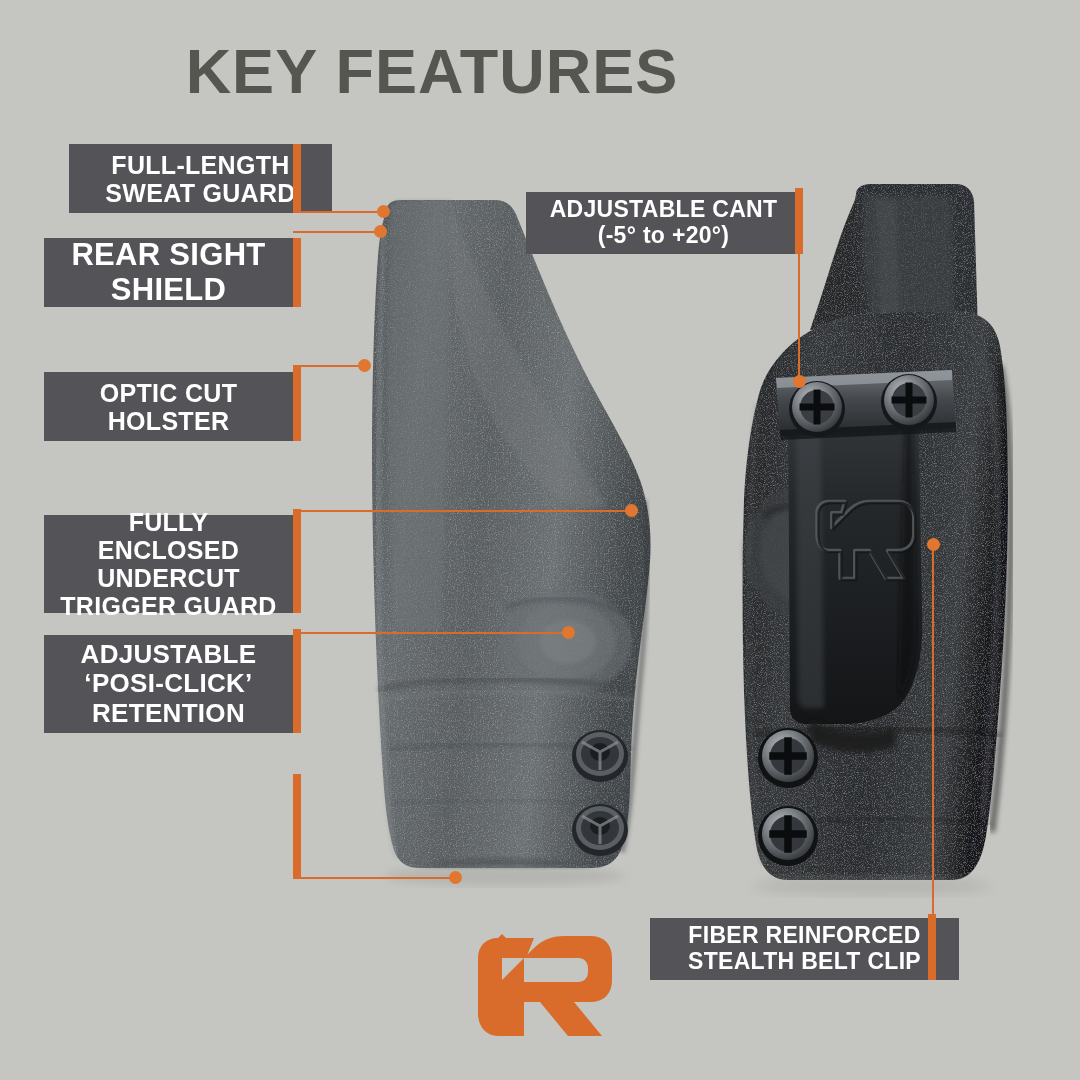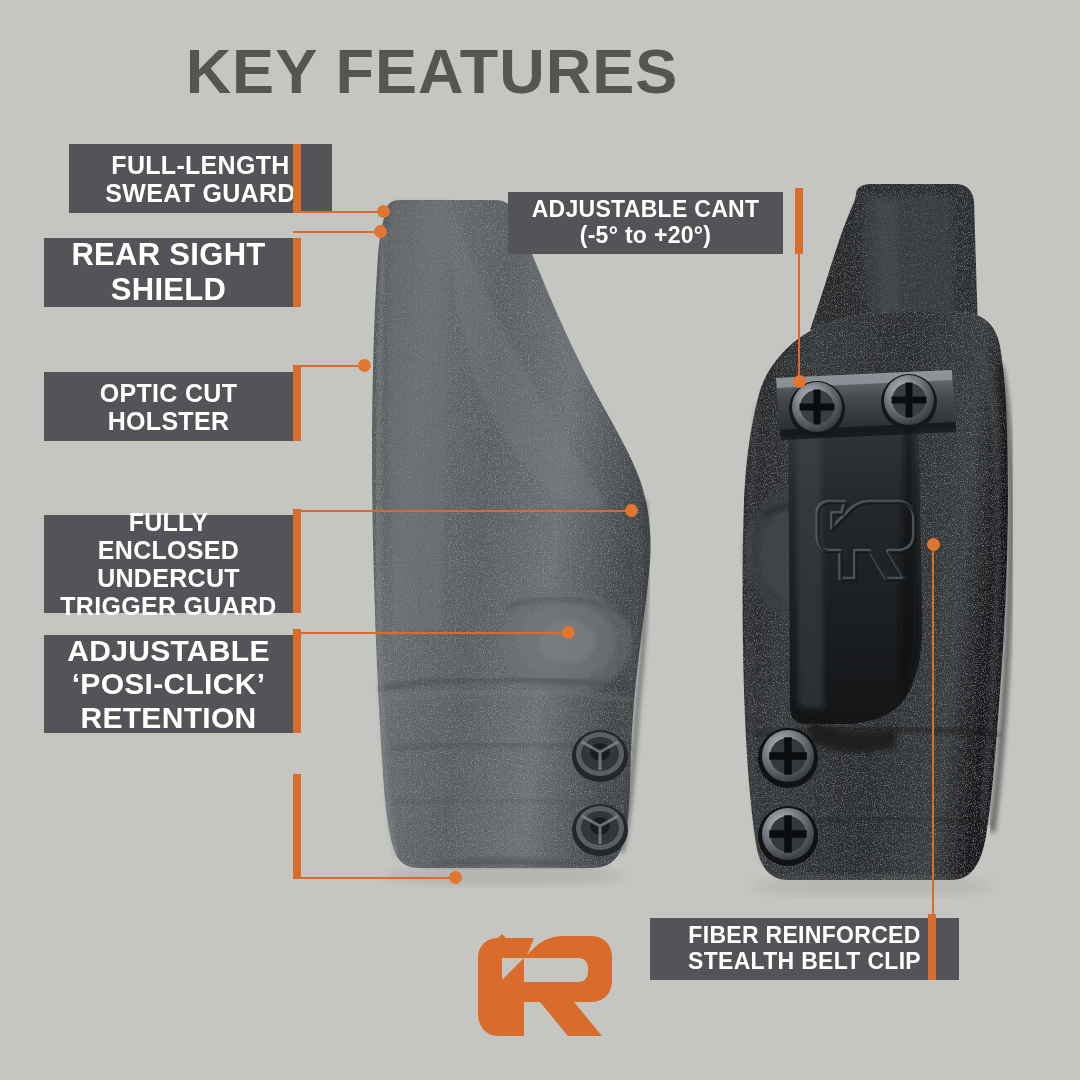--- a/index.html
+++ b/index.html
@@ -347,34 +347,34 @@
 
   <div class="label-box" style="left:44px;top:515px;width:249px;height:98px;font-size:25px;">
     <span class="txt">FULLY ENCLOSED
 UNDERCUT
 TRIGGER GUARD</span>
   </div>
   <div class="accent" style="left:293px;top:509px;width:8px;height:104px;"></div>
   <div class="lead-h" style="left:293px;top:510px;width:338px;"></div>
   <div class="dot" style="left:625px;top:504px;"></div>
 
-  <div class="label-box" style="left:44px;top:635px;width:249px;height:98px;font-size:30px;">
+  <div class="label-box" style="left:44px;top:635px;width:249px;height:98px;font-size:26px;">
     <span class="txt">ADJUSTABLE
 ‘POSI-CLICK’
 RETENTION</span>
   </div>
   <div class="accent" style="left:293px;top:629px;width:8px;height:104px;"></div>
   <div class="lead-h" style="left:293px;top:632px;width:275px;"></div>
   <div class="dot" style="left:562px;top:626px;"></div>
 
   <div class="accent" style="left:293px;top:774px;width:8px;height:104px;"></div>
   <div class="lead-h" style="left:293px;top:877px;width:164px;"></div>
   <div class="dot" style="left:449px;top:871px;"></div>
 
-  <div class="label-box" style="left:508px;top:192px;width:275px;height:62px;font-size:23px;">
+  <div class="label-box" style="left:526px;top:192px;width:275px;height:62px;font-size:23px;">
     <span class="txt">ADJUSTABLE CANT
 (-5° to +20°)</span>
   </div>
   <div class="accent" style="left:795px;top:188px;width:8px;height:66px;"></div>
   <div class="lead-v" style="left:798px;top:250px;height:132px;"></div>
   <div class="dot" style="left:793px;top:375px;"></div>
 
   <div class="label-box" style="left:650px;top:918px;width:309px;height:62px;font-size:23px;">
     <span class="txt">FIBER REINFORCED
 STEALTH BELT CLIP</span>

